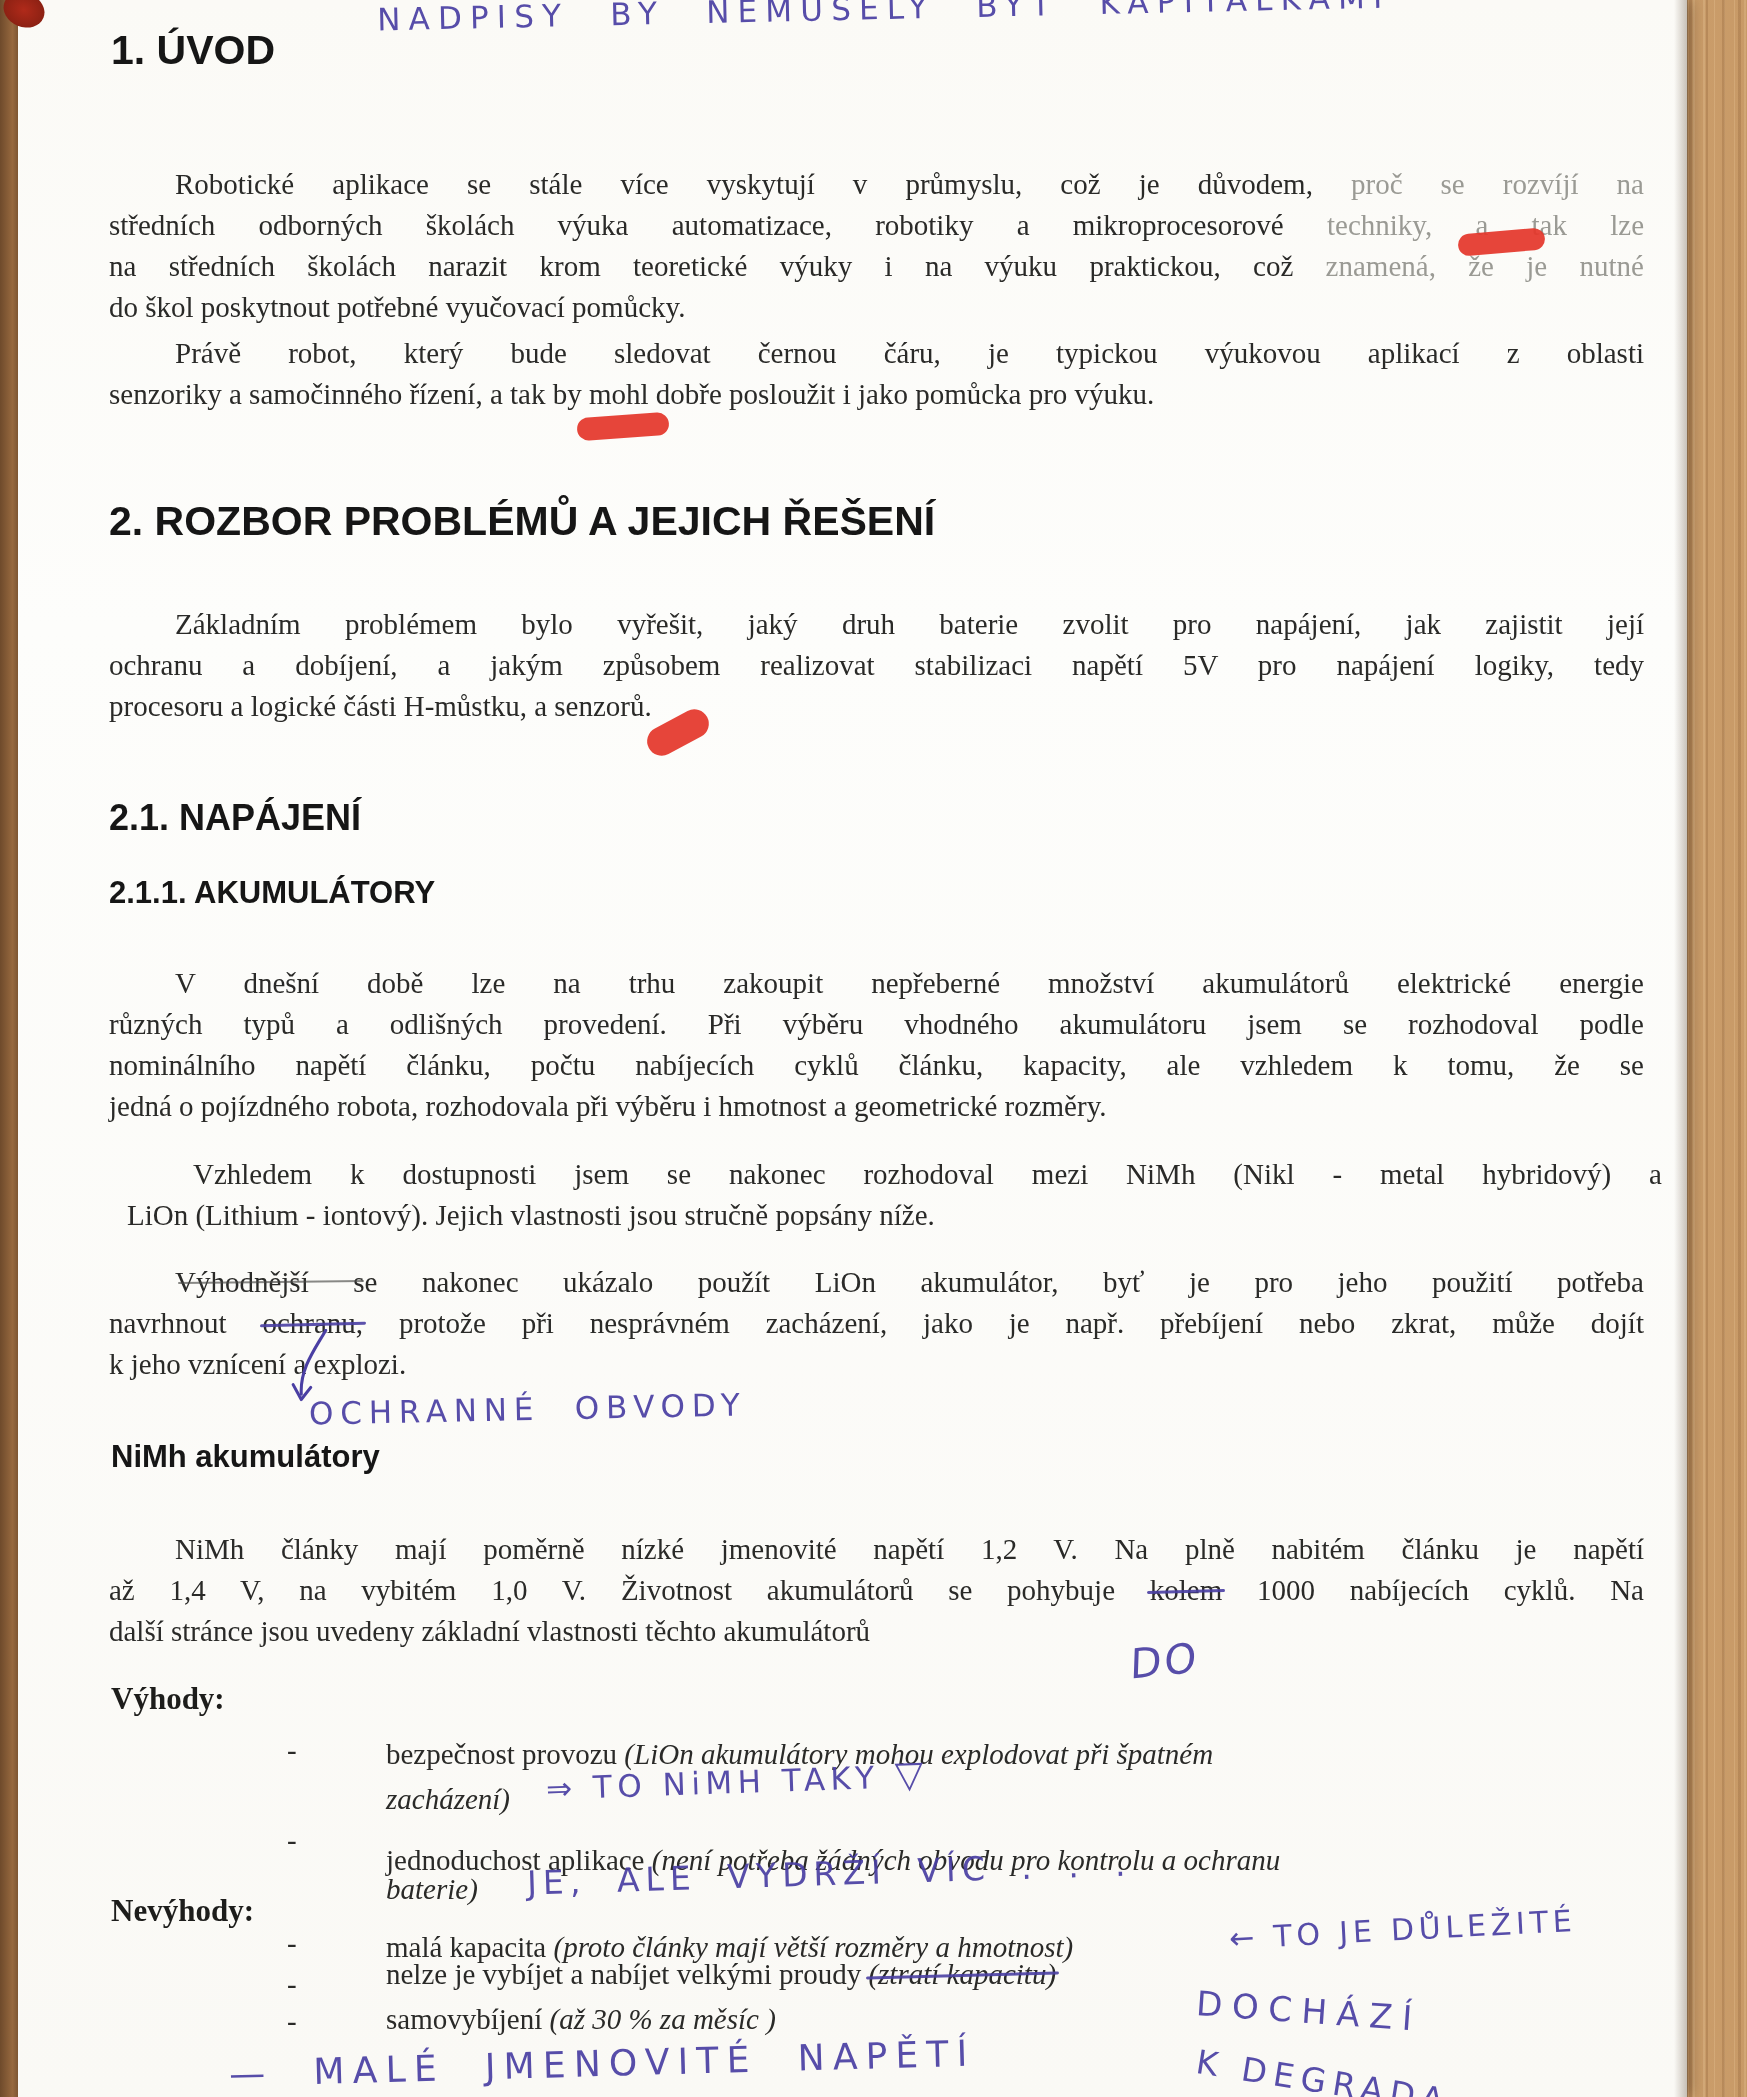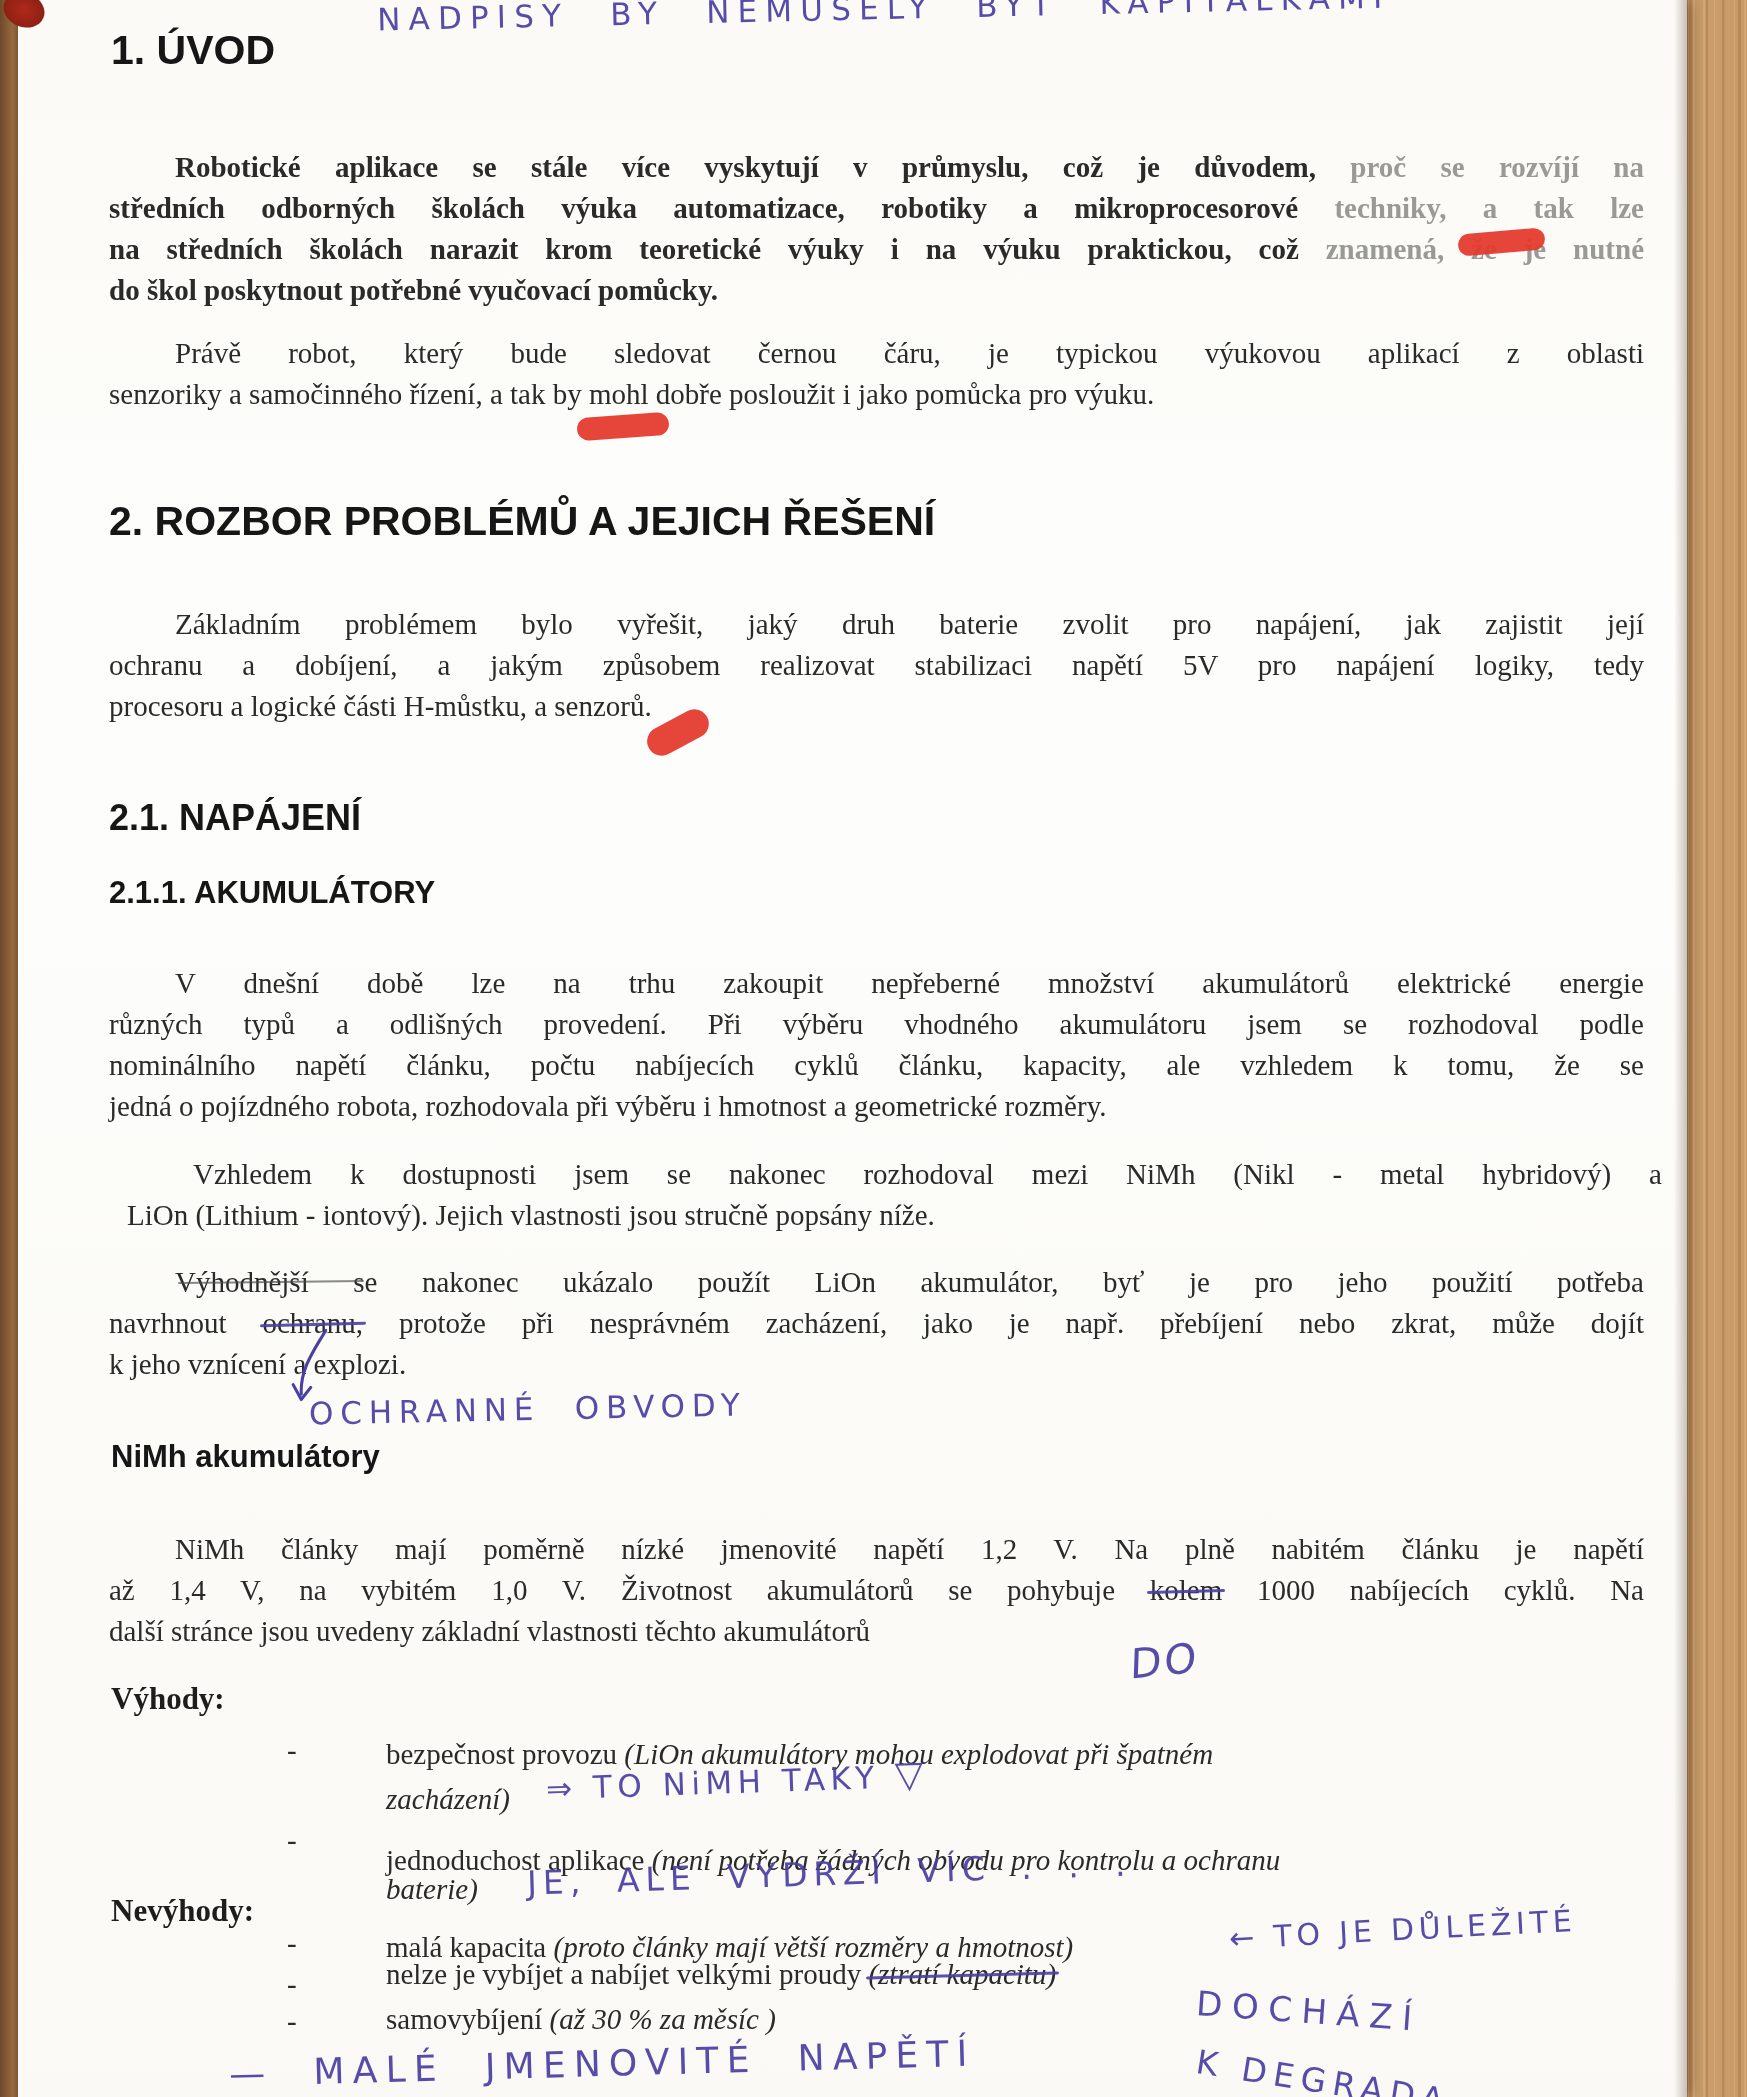--- a/index.html
+++ b/index.html
@@ -44,21 +44,21 @@
 <div class="page">
   <div class="paper"></div>
   <div class="paper-edge"></div>
   <div class="wood-left"></div>
   <div class="stain"></div>
 
   <div class="hw" style="left:377px;top:-9.6px;font-size:31px;letter-spacing:8.2px;word-spacing:23px;transform:rotate(-1.3deg);">NADPISY BY NEMUSELY BÝT KAPITÁLKAMI</div>
 
   <div class="sans-h" style="left:111px;top:27px;font-size:41px;">1. ÚVOD</div>
 
-  <div class="tl" style="top:147px;font-weight:bold;">
+  <div class="tl" style="top:164px;">
     <div class="line jl ind"><span>Robotické aplikace se stále více vyskytují v průmyslu, což je důvodem, </span><span class="fade">proč se rozvíjí na</span></div>
     <div class="line jl"><span>středních odborných školách výuka automatizace, robotiky a mikroprocesorové </span><span class="fade">techniky, a tak lze</span></div>
     <div class="line jl"><span>na středních školách narazit krom teoretické výuky i na výuku praktickou, což </span><span class="fade">znamená, že je nutné</span></div>
     <div class="line"><span>do škol poskytnout potřebné vyučovací pomůcky.</span></div>
   </div>
   <div class="redmark" style="left:1458px;top:231px;width:87px;height:22px;transform:rotate(-5deg);"></div>
 
   <div class="tl" style="top:333px;">
     <div class="line jl ind"><span>Právě robot, který bude sledovat černou čáru, je typickou výukovou aplikací z oblasti</span></div>
     <div class="line"><span>senzoriky a samočinného řízení, a tak by mohl dobře posloužit i jako pomůcka pro výuku.</span></div>

